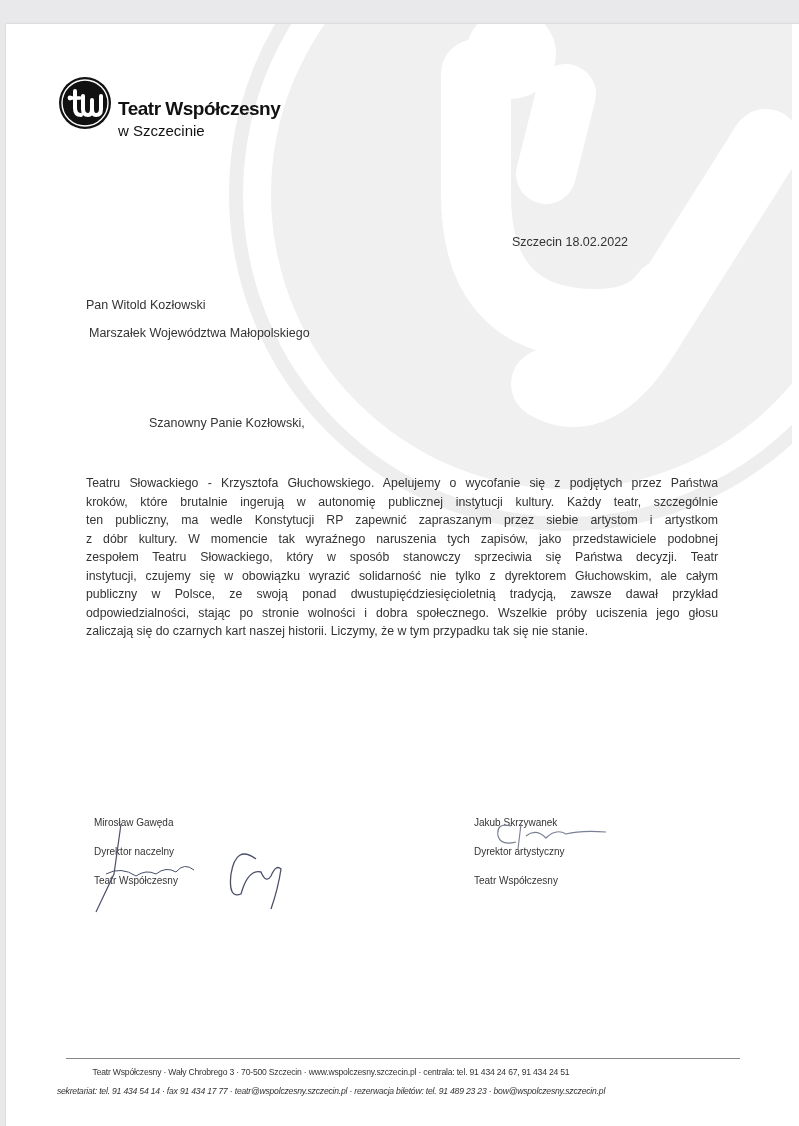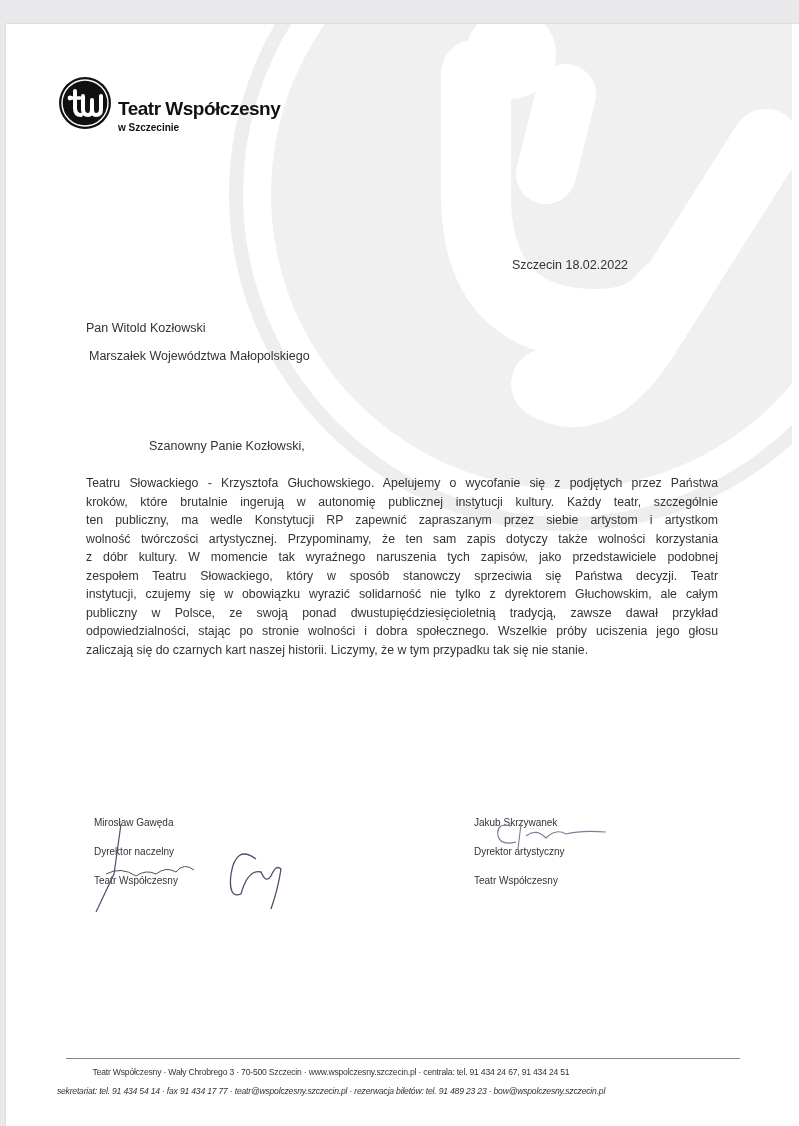--- a/index.html
+++ b/index.html
@@ -11,22 +11,22 @@
   }
   .page {
     position: absolute; left: 6px; top: 24px; width: 786px; height: 1110px;
     background: #ffffff; overflow: hidden;
     box-shadow: 0 0 2px rgba(0,0,0,0.15);
     padding-left: 36px;
   }
   .watermark { position: absolute; left: 0; top: 0; width: 786px; height: 1110px; pointer-events: none; }
   .logo { position: absolute; left: 52px; top: 52px; }
   .logo-name { position: absolute; left: 112px; top: 74px; font-weight: bold; font-size: 19px; letter-spacing: -0.5px; color: #111; }
-  .logo-sub { position: absolute; left: 112px; top: 98px; font-weight: bold; font-size: 10px; color: #111; text-align: center; }
-  .txt { position: absolute; font-size: 12.5px; color: #333; white-space: nowrap; margin-top: 23px; }
+  .logo-sub { position: absolute; left: 112px; top: 98px; font-weight: normal; font-size: 15px; color: #111; text-align: center; }
+  .txt { position: absolute; font-size: 12.5px; color: #333; white-space: nowrap; }
   .date { left: 506px; top: 211px; }
   .addr1 { left: 80px; top: 274px; }
   .addr2 { left: 83px; top: 302px; }
   .salut { left: 143px; top: 392px; }
   .body-lines { position: absolute; left: 80px; top: 450px; width: 632px; }
   .bline {
     font-size: 12.3px; line-height: 18.5px; height: 18.5px; color: #333;
     text-align: justify; text-align-last: justify; white-space: nowrap; overflow: hidden;
   }
   .bline.first { padding-left: 62px; }
@@ -67,21 +67,20 @@
 
   <div class="txt addr1">Pan Witold Kozłowski</div>
   <div class="txt addr2">Marszałek Województwa Małopolskiego</div>
 
   <div class="txt salut">Szanowny Panie Kozłowski,</div>
 
   <div class="body-lines">
     <div class="bline">Teatru Słowackiego - Krzysztofa Głuchowskiego. Apelujemy o wycofanie się z podjętych przez Państwa</div>
     <div class="bline">kroków, które brutalnie ingerują w autonomię publicznej instytucji kultury. Każdy teatr, szczególnie</div>
     <div class="bline">ten publiczny, ma wedle Konstytucji RP zapewnić zapraszanym przez siebie artystom i artystkom</div>
-    <div class="bline">wolność twórczości artystycznej. Przypominamy, że ten sam zapis dotyczy także wolności korzystania</div>
     <div class="bline">z dóbr kultury. W momencie tak wyraźnego naruszenia tych zapisów, jako przedstawiciele podobnej</div>
     <div class="bline">zespołem Teatru Słowackiego, który w sposób stanowczy sprzeciwia się Państwa decyzji. Teatr</div>
     <div class="bline">instytucji, czujemy się w obowiązku wyrazić solidarność nie tylko z dyrektorem Głuchowskim, ale całym</div>
     <div class="bline">publiczny w Polsce, ze swoją ponad dwustupięćdziesięcioletnią tradycją, zawsze dawał przykład</div>
     <div class="bline">odpowiedzialności, stając po stronie wolności i dobra społecznego. Wszelkie próby uciszenia jego głosu</div>
     <div class="bline last">zaliczają się do czarnych kart naszej historii. Liczymy, że w tym przypadku tak się nie stanie.</div>
   </div>
 
   <div class="sig" style="left:88px; top:793px;">Mirosław Gawęda</div>
   <div class="sig" style="left:88px; top:822px;">Dyrektor naczelny</div>

